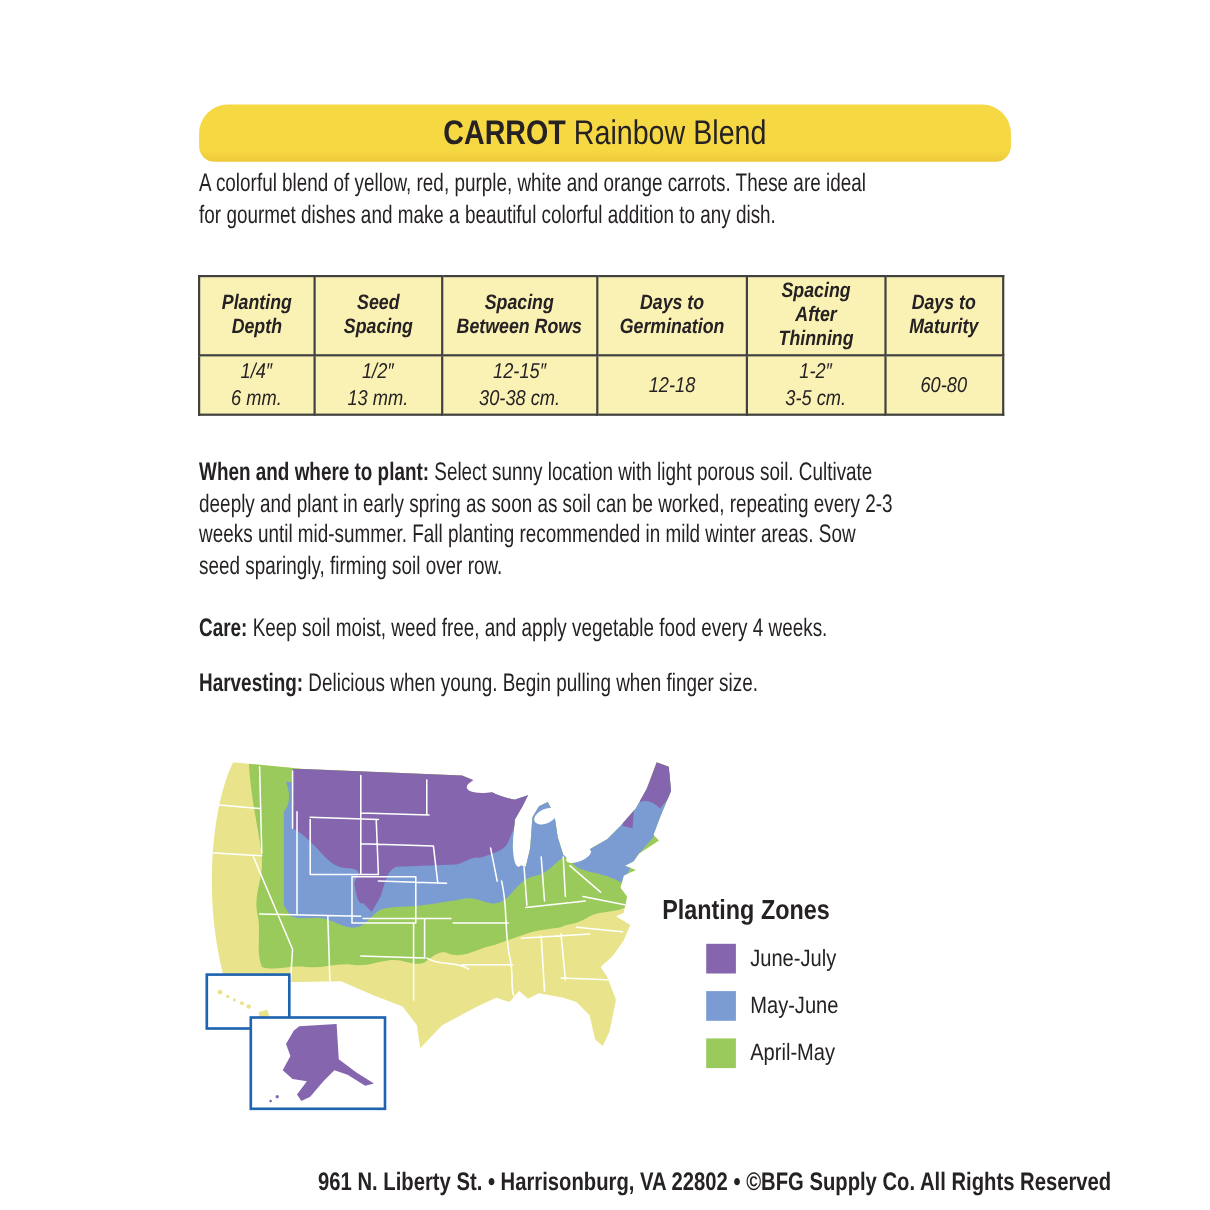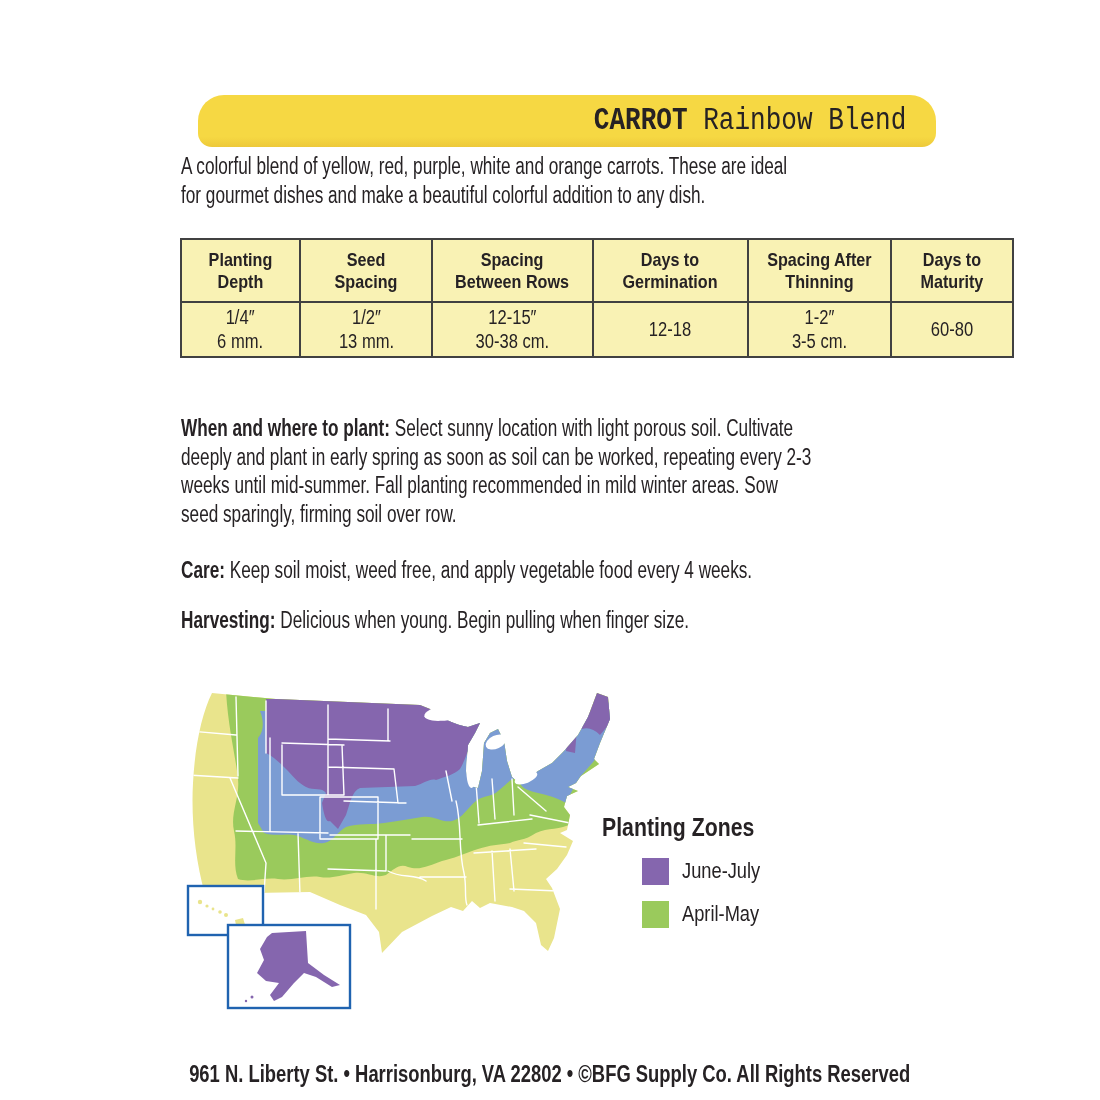--- a/index.html
+++ b/index.html
@@ -1,35 +1,35 @@
 <!DOCTYPE html>
 <html style="--purple: #8566ae; --blue: #7b9cd3; --green: #9aca5c; --yellow: #e9e48c; --inset_border: #2063b0; --cellfill: #f9f2b4;"><head>
 <meta charset="utf-8">
 <style>
   html,body{margin:0;padding:0;background:#ffffff;}
   .page{position:relative;width:1100px;height:1100px;background:#fff;overflow:hidden;
         font-family:"Liberation Sans","DejaVu Sans",sans-serif;color:#262224;}
   
-  .titlebar{position:absolute;left:198px;top:95px;width:738px;height:52px;
+  .titlebar{position:absolute;left:181px;top:95px;width:738px;height:52px;
             background:linear-gradient(180deg,#f7d94a 0%,#f6d843 78%,#edc93a 100%);
-            border-radius:26px 26px 14px 14px;text-align:right;line-height:52px;font-family:Liberation Mono, monospace;}
+            border-radius:26px 26px 14px 14px;text-align:center;line-height:52px;}
   .title-inner{display:inline-block;transform:scaleX(0.84);transform-origin:center;
                white-space:nowrap;font-size:31px;letter-spacing:0;}
   .title-bold{font-weight:bold;}
   
   .cx{position:absolute;left:181px;width:990px;transform:scaleX(0.747);
       transform-origin:left top;font-size:23px;line-height:28.5px;white-space:pre-line;}
   .desc{top:152px;}
   .para b{font-weight:bold;}
   .para-when{top:414px;}
   .para-care{top:556px;}
   .para-harvest{top:606px;}
   
-  .ctable{position:absolute;left:180px;top:238px;width:834px;border-collapse:collapse;
-          table-layout:fixed;background:var(--cellfill,#f9f2b4);}
+  .ctable{position:absolute;left:180px;top:250px;width:733px;border-collapse:collapse;
+          table-layout:fixed;background:var(--cellfill,#f9f2b4);font-style:italic;}
   .ctable,.ctable td{border:2px solid #414141;}
   .ctable{border-width:2.5px;}
   .ctable td{text-align:center;vertical-align:middle;padding:2px;}
   .ctable tr.hdr{height:63px;}
   .ctable tr.val{height:54px;}
   .cellwrap{display:inline-block;transform:scaleX(0.85);transform-origin:center;
             white-space:pre-line;line-height:1.15;}
   tr.hdr .cellwrap{font-weight:bold;font-size:19px;}
   tr.val .cellwrap{font-size:19.5px;line-height:1.25;}
   
@@ -43,21 +43,21 @@
   .insetbox{fill:#ffffff;stroke:var(--inset_border,#2063b0);stroke-width:2.4;}
   
   .legend{position:absolute;left:602px;top:775px;z-index:2;margin-top:38px;}
   .legend-title{font-weight:bold;font-size:25px;transform:scaleX(0.85);
                 transform-origin:left center;white-space:nowrap;}
   .legend-item{display:flex;align-items:center;margin-top:16px;padding-left:40px;}
   .swatch{width:27px;height:27px;margin-right:13px;flex:0 0 auto;}
   .legend-label{font-size:21.5px;transform:scaleX(0.85);transform-origin:left center;
                 white-space:nowrap;}
   
-  .footer{position:absolute;left:0;top:1061px;width:1100px;text-align:center;}
+  .footer{position:absolute;left:0;top:1061px;width:1100px;text-align:right;}
   .footer-inner{display:inline-block;transform:scaleX(0.8);transform-origin:center;
                 font-size:23px;font-weight:bold;white-space:nowrap;
                 font-family:"Liberation Sans","DejaVu Sans",sans-serif;}
 </style>
 </head>
 <body>
 
 <div class="page">
 
   <div class="titlebar" style="background: linear-gradient(rgb(246, 216, 67) 0%, rgb(246, 216, 67) 80%, rgb(237, 201, 58) 100%);">
@@ -213,20 +213,24 @@
     </g>
   </svg>
 
   <div class="legend">
     <div class="legend-title">Planting Zones</div>
     <div class="legend-item">
       <span class="swatch" style="background: rgb(133, 102, 174);"></span>
       <span class="legend-label">June-July</span>
     </div>
     <div class="legend-item">
+      <span class="swatch" style="background: rgb(123, 156, 211);"></span>
+      <span class="legend-label">May-June</span>
+    </div>
+    <div class="legend-item">
       <span class="swatch" style="background: rgb(154, 202, 92);"></span>
       <span class="legend-label">April-May</span>
     </div>
   </div>
 
   <div class="footer">
     <span class="footer-inner">961 N. Liberty St. • Harrisonburg, VA 22802 • ©BFG Supply Co. All Rights Reserved</span>
   </div>
 
 </div>

